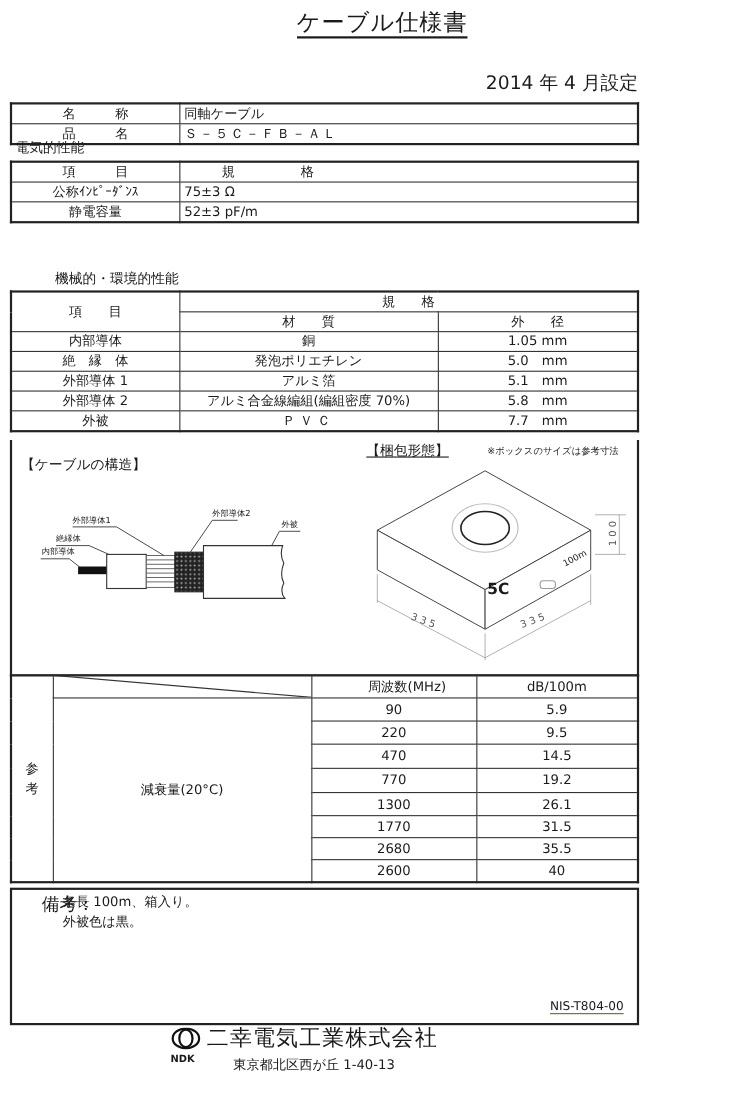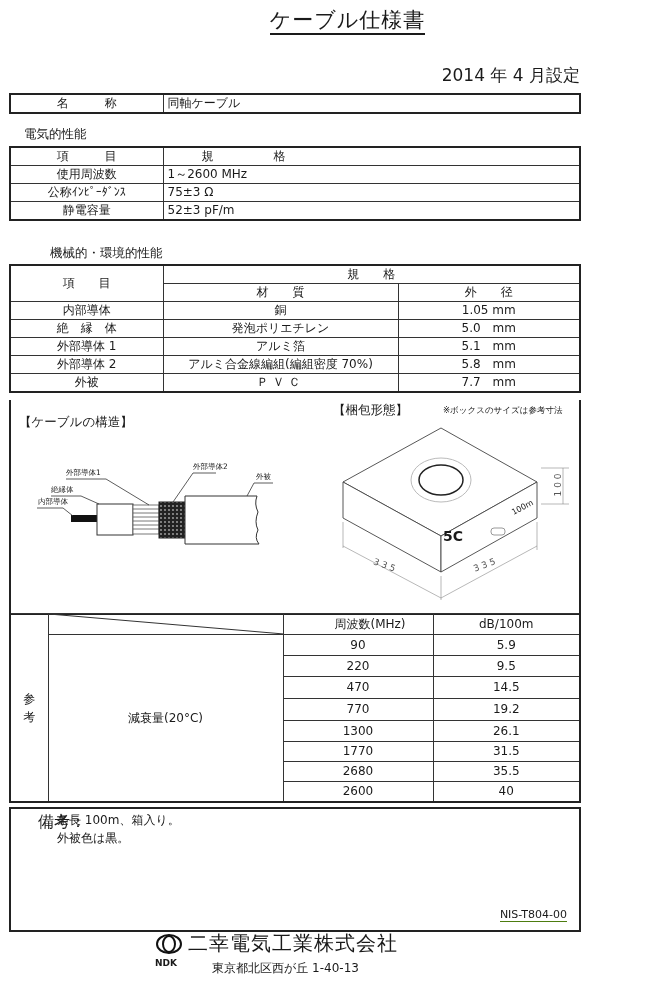--- a/index.html
+++ b/index.html
@@ -25,37 +25,37 @@
 <table class="outer" style="top:82px;margin-top:11px;">
   <colgroup>
       <col style="width:153px">
       <col>
     </colgroup>
   <tbody>
       <tr>
     <td class="c">名　　　称</td>
     <td>同軸ケーブル</td>
   </tr>
-</tbody>
-  </table>
-
-<div class="abs sec" style="left:14px;top:126px;margin-left:10px;">電気的性能</div>
+  <tr>
+    <td class="c">品　　　名</td>
+    <td style="letter-spacing:2px">Ｓ－５Ｃ－ＦＢ－ＡＬ</td>
+  </tr>
+</tbody>
+  </table>
+
+<div class="abs sec" style="left:14px;top:126px;">電気的性能</div>
 <table class="outer" style="top:146px;">
   <colgroup>
       <col style="width:153px">
       <col>
     </colgroup>
   <tbody>
       <tr>
     <td class="c">項　　　目</td>
     <td style="padding-left:38px">規　　　　　格</td>
-  </tr>
-  <tr>
-    <td class="c">使用周波数</td>
-    <td>1～2600 MHz</td>
   </tr>
   <tr>
     <td class="c">公称ｲﾝﾋﾟｰﾀﾞﾝｽ</td>
     <td>75±3 Ω</td>
   </tr>
   <tr>
     <td class="c">静電容量</td>
     <td>52±3 pF/m</td>
   </tr>
 </tbody>
@@ -100,21 +100,21 @@
   <tr>
     <td class="c">外被</td>
     <td class="c" style="letter-spacing:4px">ＰＶＣ</td>
     <td class="c">7.7　mm</td>
   </tr>
 </tbody>
   </table>
 
 <div class="box" style="top:400px;height:213px;">
   <div class="abs" style="left:8px;top:14px;font-size:12.5px;">【ケーブルの構造】</div>
-  <div class="abs" style="left:322px;top:2px;font-size:12.5px;">【梱包形態】</div>
+  <div class="abs" style="left:322px;top:2px;font-size:12.5px;text-decoration:underline;">【梱包形態】</div>
   <div class="abs" style="left:432px;top:5px;font-size:8.5px;">※ボックスのサイズは参考寸法</div>
 
   <svg class="abs" style="left:0;top:0;" width="320" height="210">
     <defs>
       <pattern id="braid" width="4" height="4" patternUnits="userSpaceOnUse">
         <rect width="4" height="4" fill="#222"></rect>
           <circle cx="2" cy="2" r="0.9" fill="#aaa"></circle>
       </pattern>
     </defs>
     <rect x="60" y="115" width="28" height="7" fill="#111"></rect>

